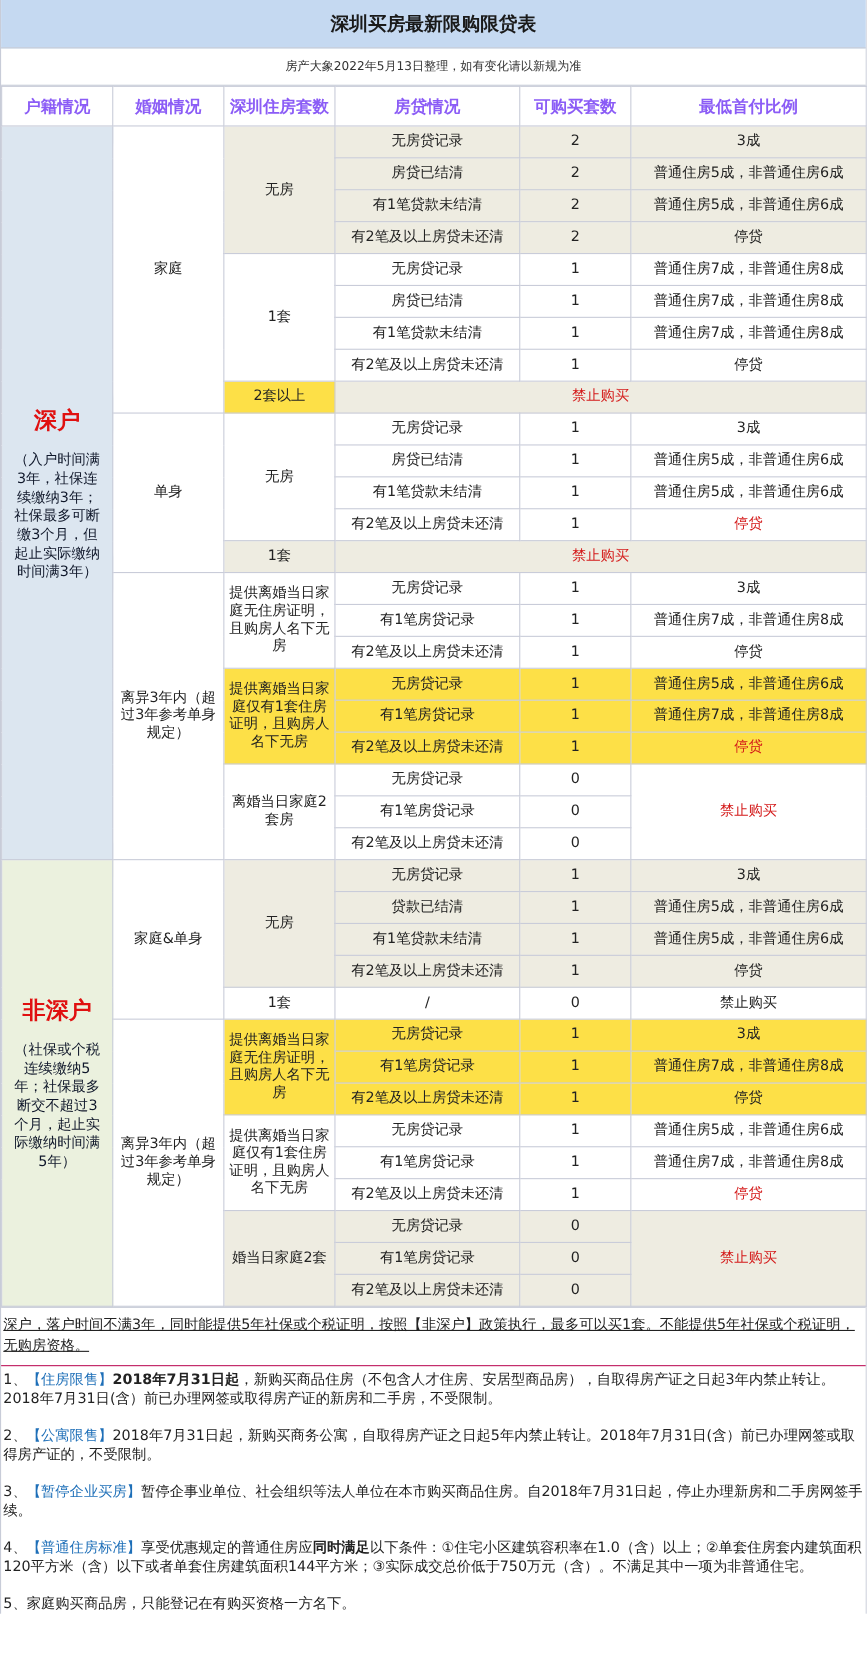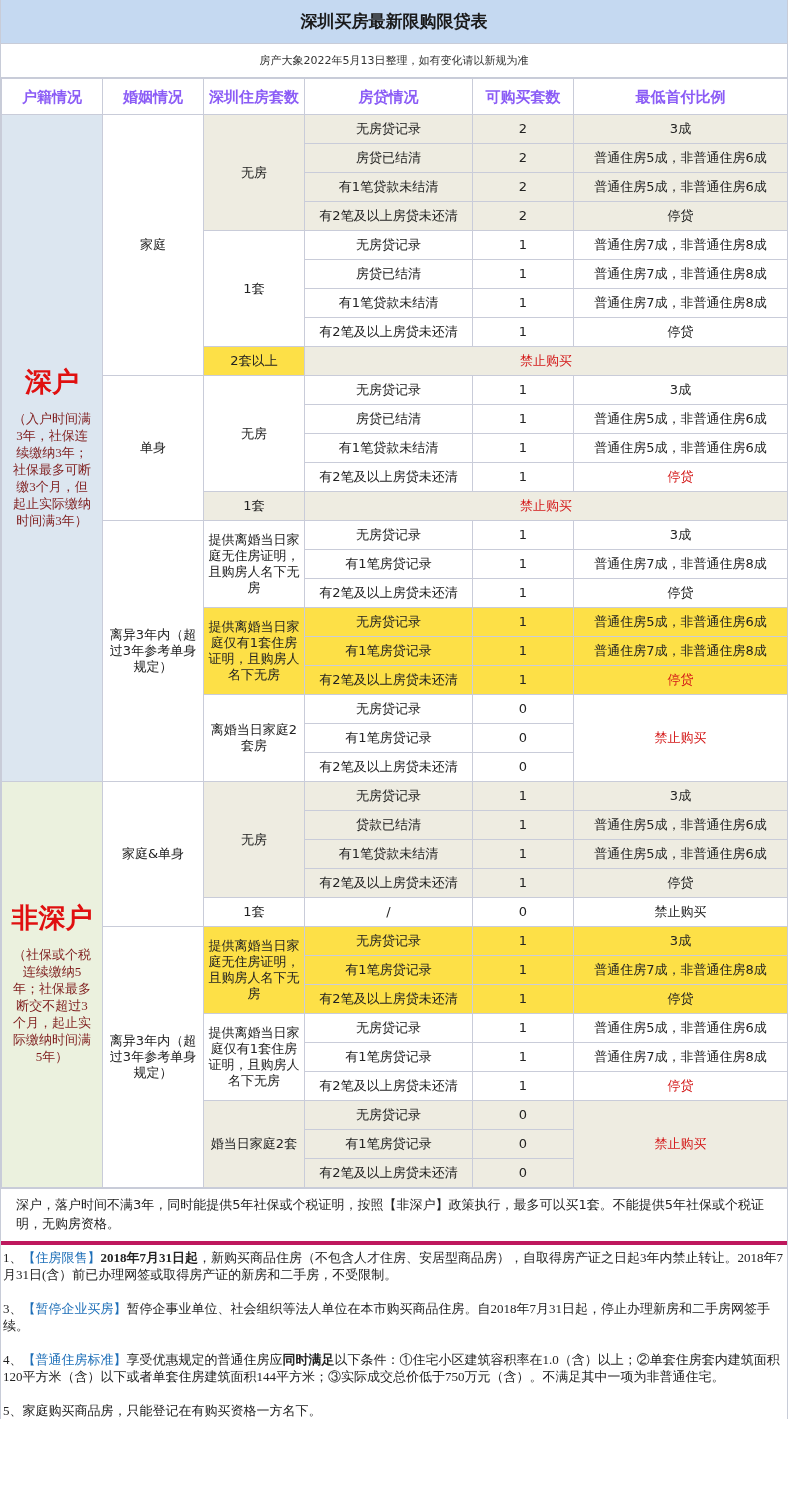--- a/index.html
+++ b/index.html
@@ -6,31 +6,31 @@
   body { width: 788px; height: 1512px; background: #ffffff; font-family: "DejaVu Sans", "Liberation Sans", sans-serif; color: #222; overflow: hidden; }
   .page { width: 788px; border-left: 1px solid #c8ccd8; border-right: 1px solid #c8ccd8; }
   .title { height: 44px; background: #c5d9f1; display: flex; align-items: center; justify-content: center; font-weight: bold; font-size: 17px; color: #1a1a1a; border-bottom: 1px solid #c8ccd8; }
   .subtitle { height: 34px; display: flex; align-items: center; justify-content: center; font-size: 11px; color: #333; border-bottom: 1px solid #c8ccd8; }
   table.main { border-collapse: collapse; width: 786px; table-layout: fixed; }
   table.main td, table.main th { border: 1px solid #c9ccd9; text-align: center; vertical-align: middle; font-size: 13px; font-weight: normal; padding: 0 2px; line-height: 16px; }
   table.main th { height: 36px; font-weight: bold; font-size: 15px; color: #8b5cf6; background: #fff; }
   table.main tr.r td { height: 29px; }
   .hukou-sz { background: #dce6f0; }
   .hukou-fsz { background: #ebf1de; }
-  .hk-title { color: #e01010; font-family: "DejaVu Serif", "Liberation Serif", serif; font-weight: bold; font-size: 27px; line-height: 28px; margin-bottom: 14px; }
-  .hk-note { font-size: 13px; line-height: 17px; color: #7f1d1d; padding: 0 6px; font-family: Liberation Serif, serif; }
+  .hk-title { color: #e01010; font-family: "DejaVu Serif", "Liberation Serif", serif; font-weight: bold; font-size: 21px; line-height: 28px; margin-bottom: 14px; }
+  .hk-note { font-size: 13px; line-height: 17px; color: #0f172a; padding: 0 6px; }
   .marital { font-weight: bold; font-size: 14px; line-height: 19px; background: #fff; border-radius: 19px; }
   .beige { background: #eeece1; }
   .peach { background: #fde047; }
   .white { background: #fff; }
   .red { color: #d41919; }
   .small { font-size: 12px; line-height: 15px; padding: 0 4px; margin-left: 10px; }
   .notes { border-top: 1px solid #c8ccd8; }
-  .note-box { padding: 6px 2px 8px 15px; font-size: 13px; line-height: 19px; color: #222; border-bottom: 4px solid #be185d; }
-  .note-list { padding: 4px 2px 0 2px; font-size: 13px; line-height: 17px; color: #222; font-family: Liberation Serif, serif; }
+  .note-box { padding: 6px 2px 8px 2px; font-size: 13px; line-height: 19px; color: #222; border-bottom: 1px solid #be185d; text-decoration: underline; }
+  .note-list { padding: 4px 2px 0 2px; font-size: 13px; line-height: 17px; color: #222; }
   .note-item { margin-bottom: 17px; }
   .tag { color: #1e6fb8; }
   b { font-weight: bold; }
 </style>
 </head>
 <body>
 
 <div class="page">
   <div class="title">深圳买房最新限购限贷表</div>
   <div class="subtitle">房产大象2022年5月13日整理，如有变化请以新规为准</div>
@@ -274,20 +274,23 @@
     </tbody>
   </table>
 
   <div class="notes">
     <div class="note-box">深户，落户时间不满3年，同时能提供5年社保或个税证明，按照【非深户】政策执行，最多可以买1套。不能提供5年社保或个税证明，无购房资格。</div>
     <div class="note-list">
       <div class="note-item">
         <span>1、</span><span class="tag">【住房限售】</span><b>2018年7月31日起</b><span>，新购买商品住房（不包含人才住房、安居型商品房），自取得房产证之日起3年内禁止转让。2018年7月31日(含）前已办理网签或取得房产证的新房和二手房，不受限制。</span>
       </div>
       <div class="note-item">
+        <span>2、</span><span class="tag">【公寓限售】</span><span>2018年7月31日起，新购买商务公寓，自取得房产证之日起5年内禁止转让。2018年7月31日(含）前已办理网签或取得房产证的，不受限制。</span>
+      </div>
+      <div class="note-item">
         <span>3、</span><span class="tag">【暂停企业买房】</span><span>暂停企事业单位、社会组织等法人单位在本市购买商品住房。自2018年7月31日起，停止办理新房和二手房网签手续。</span>
       </div>
       <div class="note-item">
         <span>4、</span><span class="tag">【普通住房标准】</span><span>享受优惠规定的普通住房应</span><b>同时满足</b><span>以下条件：①住宅小区建筑容积率在1.0（含）以上；②单套住房套内建筑面积120平方米（含）以下或者单套住房建筑面积144平方米；③实际成交总价低于750万元（含）。不满足其中一项为非普通住宅。</span>
       </div>
       <div class="note-item">
         <span>5、</span><span>家庭购买商品房，只能登记在有购买资格一方名下。</span>
       </div>
     </div>
   </div>

